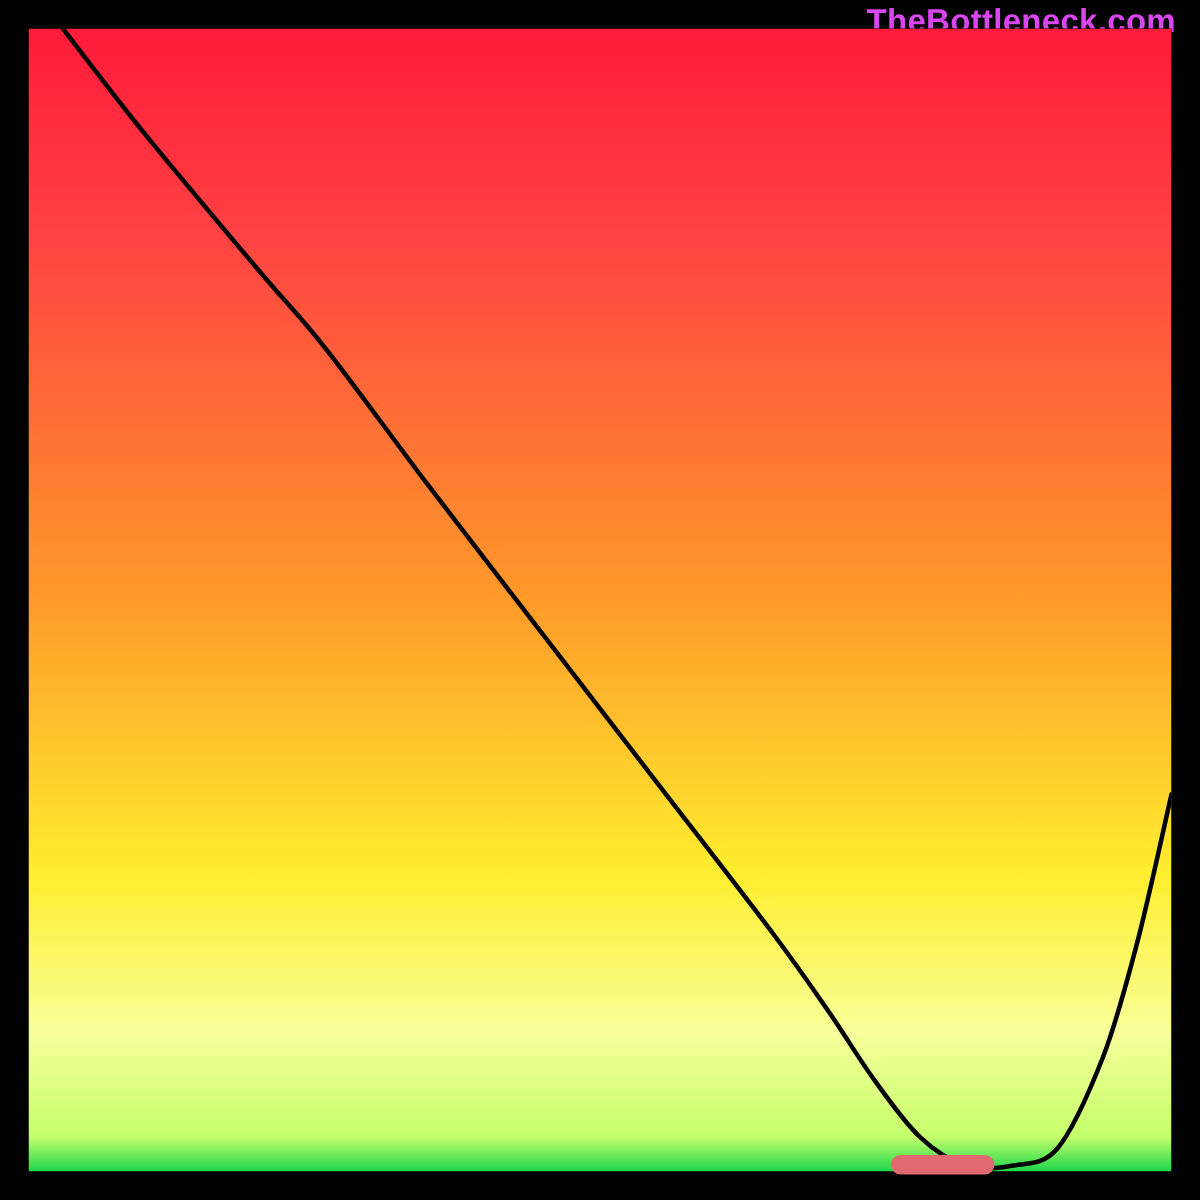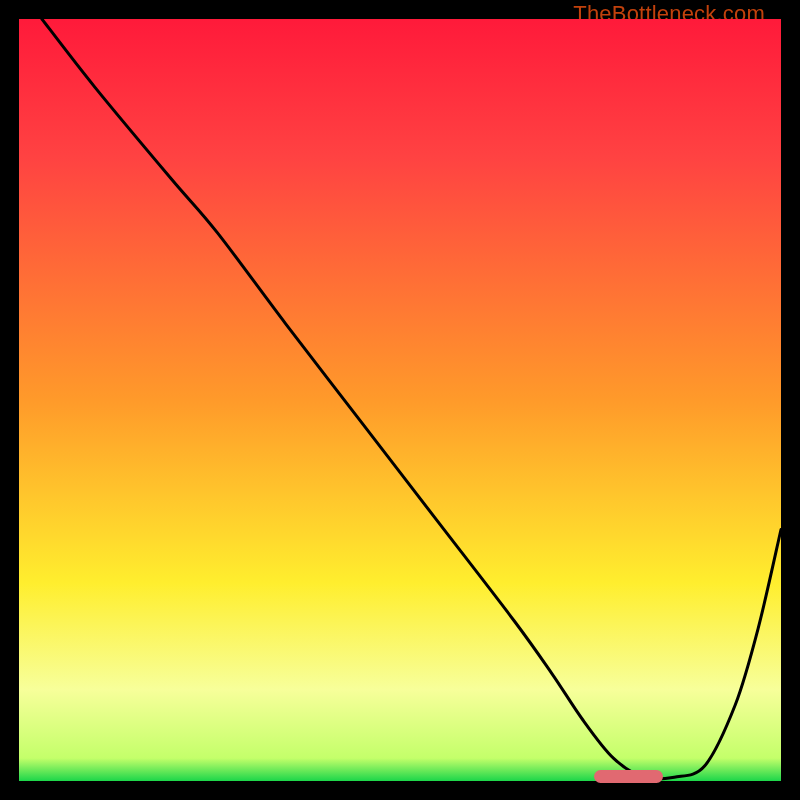--- a/index.html
+++ b/index.html
@@ -22,24 +22,24 @@
   .plot-area {
     position: absolute;
     left: 0;
     top: 0;
     width: 762px;
     height: 762px;
   }
   .watermark {
     position: absolute;
     top: 1px;
-    right: 35px;
-    color: #c2410c;
+    right: 16px;
+    color: #d946ef;
     font-size: 22px;
-    font-weight: 400;
+    font-weight: 700;
     letter-spacing: 0.2px;
   }
   .marker {
     position: absolute;
     height: 13px;
     border-radius: 7px;
     background: #e16971;
   }
   svg {
     display: block;

